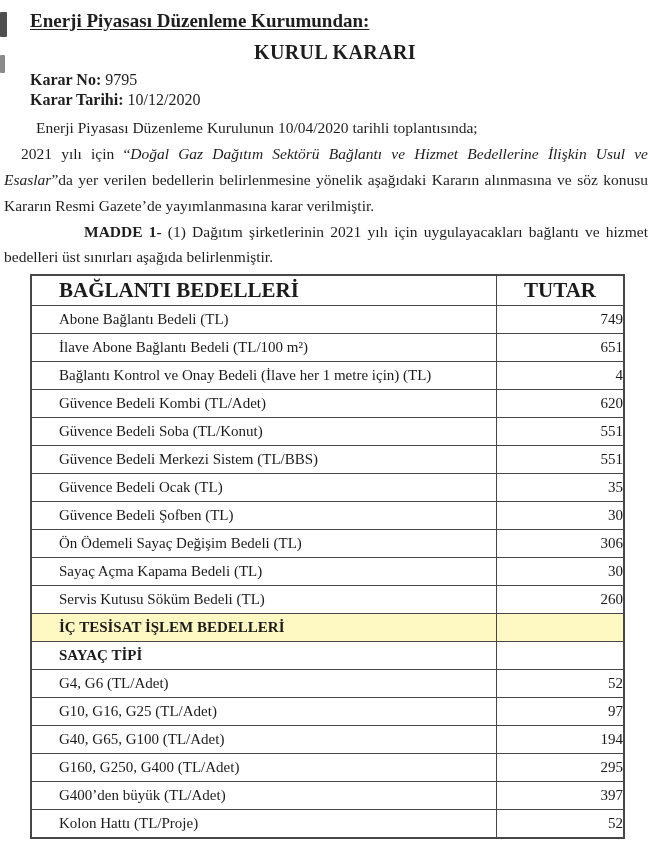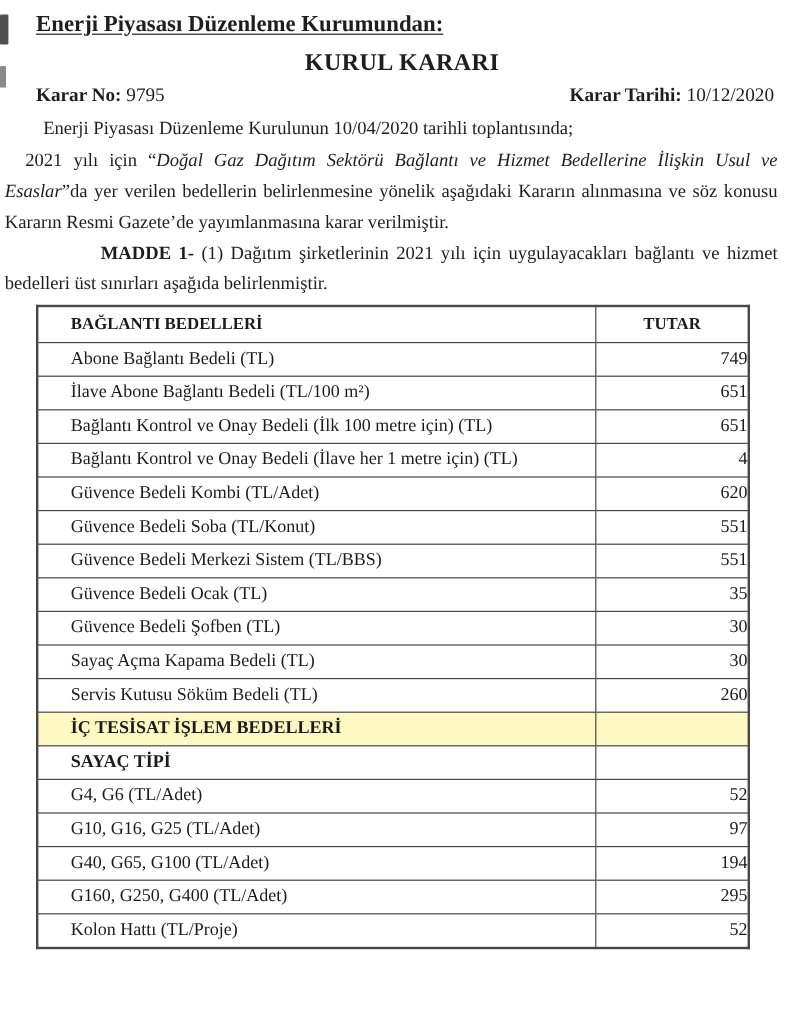--- a/index.html
+++ b/index.html
@@ -24,24 +24,25 @@
   .decision-title {
     margin-top: 8px;
     text-align: center;
     font-weight: bold;
     font-size: 20px;
     line-height: 20px;
     letter-spacing: 0.4px;
   }
   .decision-meta-row {
     display: flex;
-    justify-content: space-between;
+    justify-content: center;
     margin: 8px 25px 0 30px;
     font-size: 16px;
     line-height: 20px;
+    flex-direction: column;
   }
   .meta-label { font-weight: bold; }
   .meta-value { font-weight: normal; }
   .para {
     margin: 0 22px 0 4px;
     font-size: 15.5px;
   }
   .para-intro {
     margin-top: 8px;
     line-height: 20px;
@@ -65,21 +66,21 @@
     margin: 5px 0 0 30px;
     width: 595px;
     font-size: 15px;
     color: #1b1b1b;
   }
   table.fees, table.fees th, table.fees td {
     border: 1px solid #474747;
   }
   table.fees { border-width: 2px; }
   table.fees th {
-    font-size: 14px;
+    font-size: 21px;
     height: 29px;
     text-align: left;
     padding: 0 0 0 27px;
     font-weight: bold;
   }
   table.fees th.amount-col {
     width: 126px;
     text-align: center;
     padding: 0;
   }
@@ -138,24 +139,20 @@
   <tbody>
     <tr>
         <td class="fee-label">Abone Bağlantı Bedeli (TL)</td>
         <td class="fee-value">749</td>
       </tr>
     <tr>
         <td class="fee-label">İlave Abone Bağlantı Bedeli (TL/100 m²)</td>
         <td class="fee-value">651</td>
       </tr>
     <tr>
-        <td class="fee-label">Bağlantı Kontrol ve Onay Bedeli (İlk 100 metre için) (TL)</td>
-        <td class="fee-value">651</td>
-      </tr>
-    <tr>
         <td class="fee-label">Bağlantı Kontrol ve Onay Bedeli (İlave her 1 metre için) (TL)</td>
         <td class="fee-value">4</td>
       </tr>
     <tr>
         <td class="fee-label">Güvence Bedeli Kombi (TL/Adet)</td>
         <td class="fee-value">620</td>
       </tr>
     <tr>
         <td class="fee-label">Güvence Bedeli Soba (TL/Konut)</td>
         <td class="fee-value">551</td>
@@ -164,20 +161,24 @@
         <td class="fee-label">Güvence Bedeli Merkezi Sistem (TL/BBS)</td>
         <td class="fee-value">551</td>
       </tr>
     <tr>
         <td class="fee-label">Güvence Bedeli Ocak (TL)</td>
         <td class="fee-value">35</td>
       </tr>
     <tr>
         <td class="fee-label">Güvence Bedeli Şofben (TL)</td>
         <td class="fee-value">30</td>
+      </tr>
+    <tr>
+        <td class="fee-label">Ön Ödemeli Sayaç Değişim Bedeli (TL)</td>
+        <td class="fee-value">306</td>
       </tr>
     <tr>
         <td class="fee-label">Sayaç Açma Kapama Bedeli (TL)</td>
         <td class="fee-value">30</td>
       </tr>
     <tr>
         <td class="fee-label">Servis Kutusu Söküm Bedeli (TL)</td>
         <td class="fee-value">260</td>
       </tr>
     <tr class="section-row shaded">
@@ -198,17 +199,21 @@
       </tr>
     <tr>
         <td class="fee-label">G40, G65, G100 (TL/Adet)</td>
         <td class="fee-value">194</td>
       </tr>
     <tr>
         <td class="fee-label">G160, G250, G400 (TL/Adet)</td>
         <td class="fee-value">295</td>
       </tr>
     <tr>
+        <td class="fee-label">G400’den büyük (TL/Adet)</td>
+        <td class="fee-value">397</td>
+      </tr>
+    <tr>
         <td class="fee-label">Kolon Hattı (TL/Proje)</td>
         <td class="fee-value">52</td>
       </tr>
   </tbody>
 </table>
 
 </body></html>

